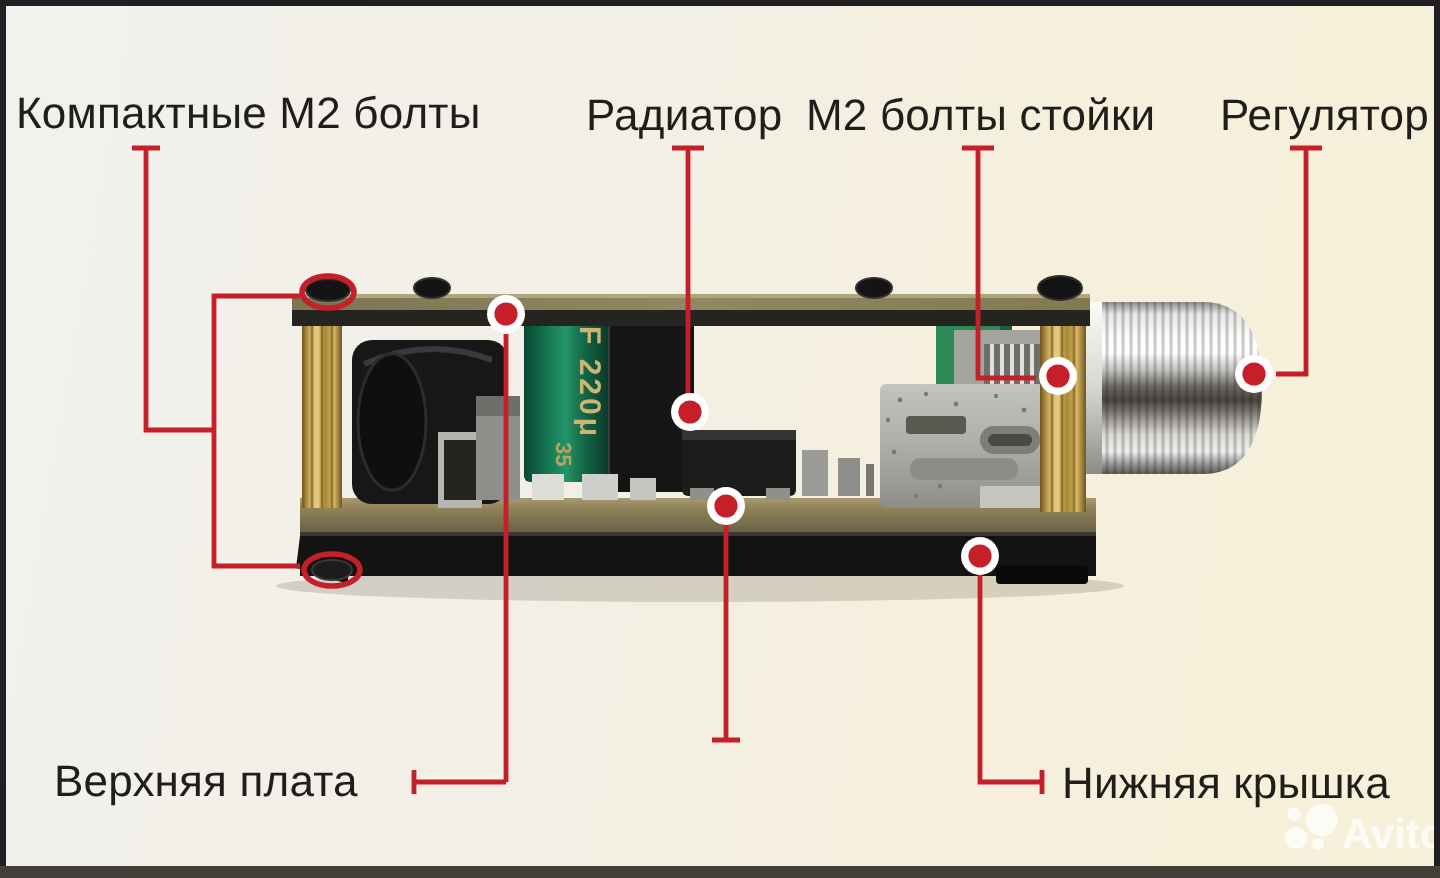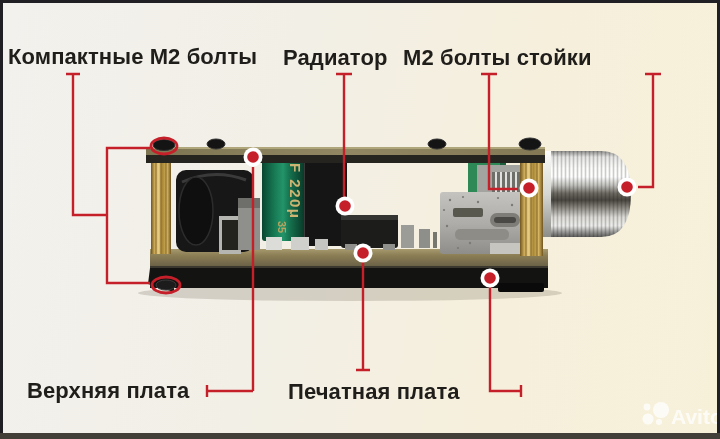--- a/index.html
+++ b/index.html
@@ -3,21 +3,21 @@
 <meta charset="utf-8">
 <style>
   html,body{margin:0;padding:0;background:#888;}
   #stage{
     position:relative;width:720px;height:439px;overflow:hidden;
     background:linear-gradient(100deg,#f2f1ed 0%,#f2efe6 40%,#f6efdc 70%,#f7f0d9 100%);
     font-family:"Liberation Sans", sans-serif;
   }
   .callout{
     position:absolute;white-space:nowrap;color:#201e1b;
-    font-size:22px;line-height:24px;font-weight:700;letter-spacing:0.1px;
+    font-size:22px;line-height:24px;font-weight:400;letter-spacing:0.1px;
   }
   #scene{position:absolute;left:0;top:0;}
   .edge{position:absolute;background:#202024;}
   #edge-top{left:0;top:0;width:720px;height:3px;}
   #edge-left{left:0;top:0;width:3px;height:439px;}
   #edge-right{right:0;top:0;width:3px;height:439px;}
   #edge-bottom{left:0;bottom:0;width:720px;height:6px;background:#413f37;}
   #watermark{position:absolute;left:641px;top:401px;width:78px;height:30px;opacity:0.78;}
 </style>
 </head>
@@ -222,24 +222,25 @@
           <circle cx="627" cy="187" r="5.8" fill="#c5202a"></circle>
         </g>
       <g>
           <circle cx="490" cy="278" r="9.5" fill="#ffffff"></circle>
           <circle cx="490" cy="278" r="5.8" fill="#c5202a"></circle>
         </g>
     </g>
   </svg>
 
   <div class="callout" style="left:8px;top:45px">Компактные М2 болты</div>
-  <div class="callout" style="left:283px;top:46px">Радиатор</div>
+  <div class="callout" style="left:293px;top:46px">Радиатор</div>
   <div class="callout" style="left:403px;top:46px">М2 болты стойки</div>
+  <div class="callout" style="left:610px;top:46px">Регулятор</div>
   <div class="callout" style="left:27px;top:379px">Верхняя плата</div>
-  <div class="callout" style="left:288px;top:380px">Печатная плата</div>
+  <div class="callout" style="left:531px;top:380px">Нижняя крышка</div>
 
   <svg id="watermark" viewBox="0 0 78 30">
     <g fill="#ffffff">
       <circle cx="20" cy="9" r="8"></circle>
       <circle cx="7" cy="18" r="5.5"></circle>
       <circle cx="6" cy="6" r="3.4"></circle>
       <circle cx="18" cy="21" r="3"></circle>
     </g>
     <text x="30" y="23" font-size="21" font-weight="bold" fill="#ffffff" font-family="Liberation Sans, sans-serif">Avito</text>
   </svg>

